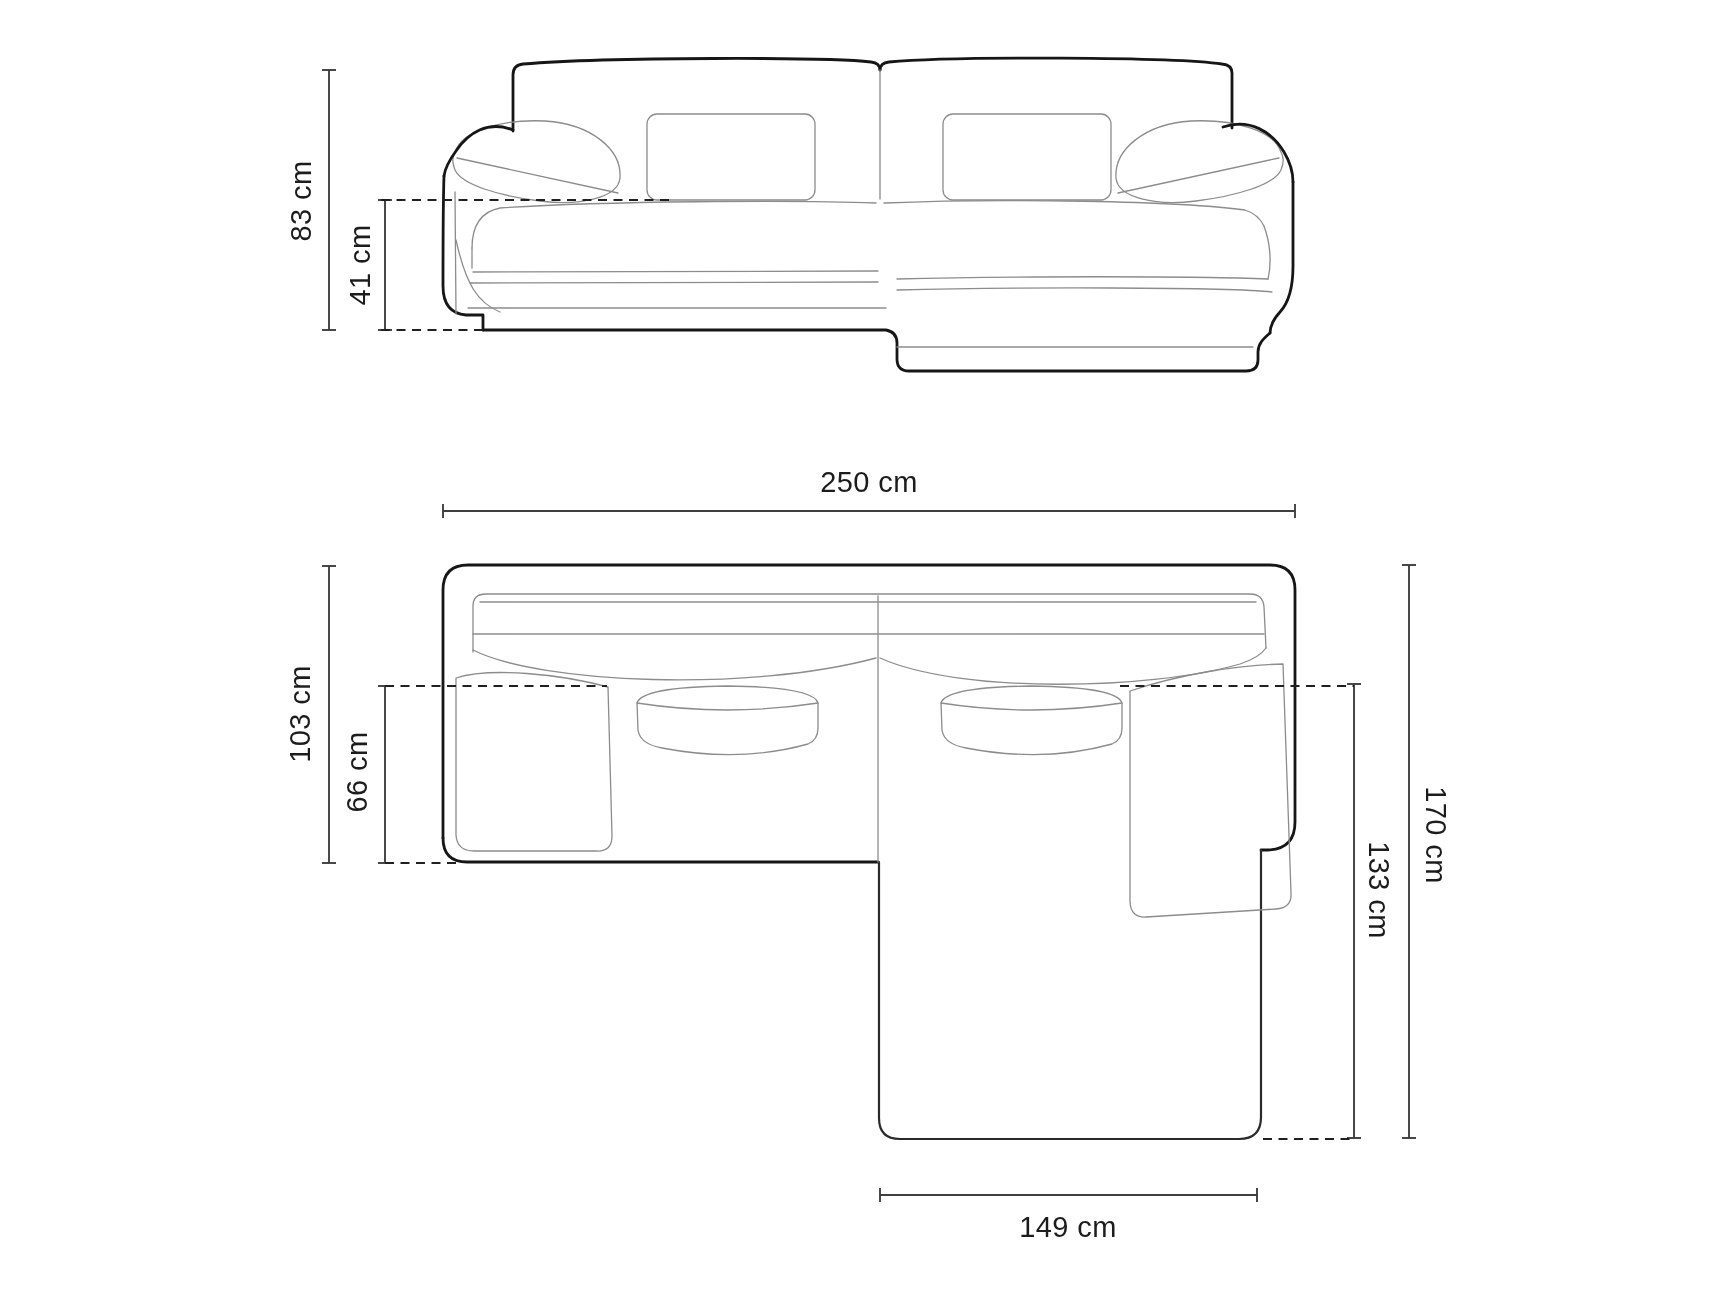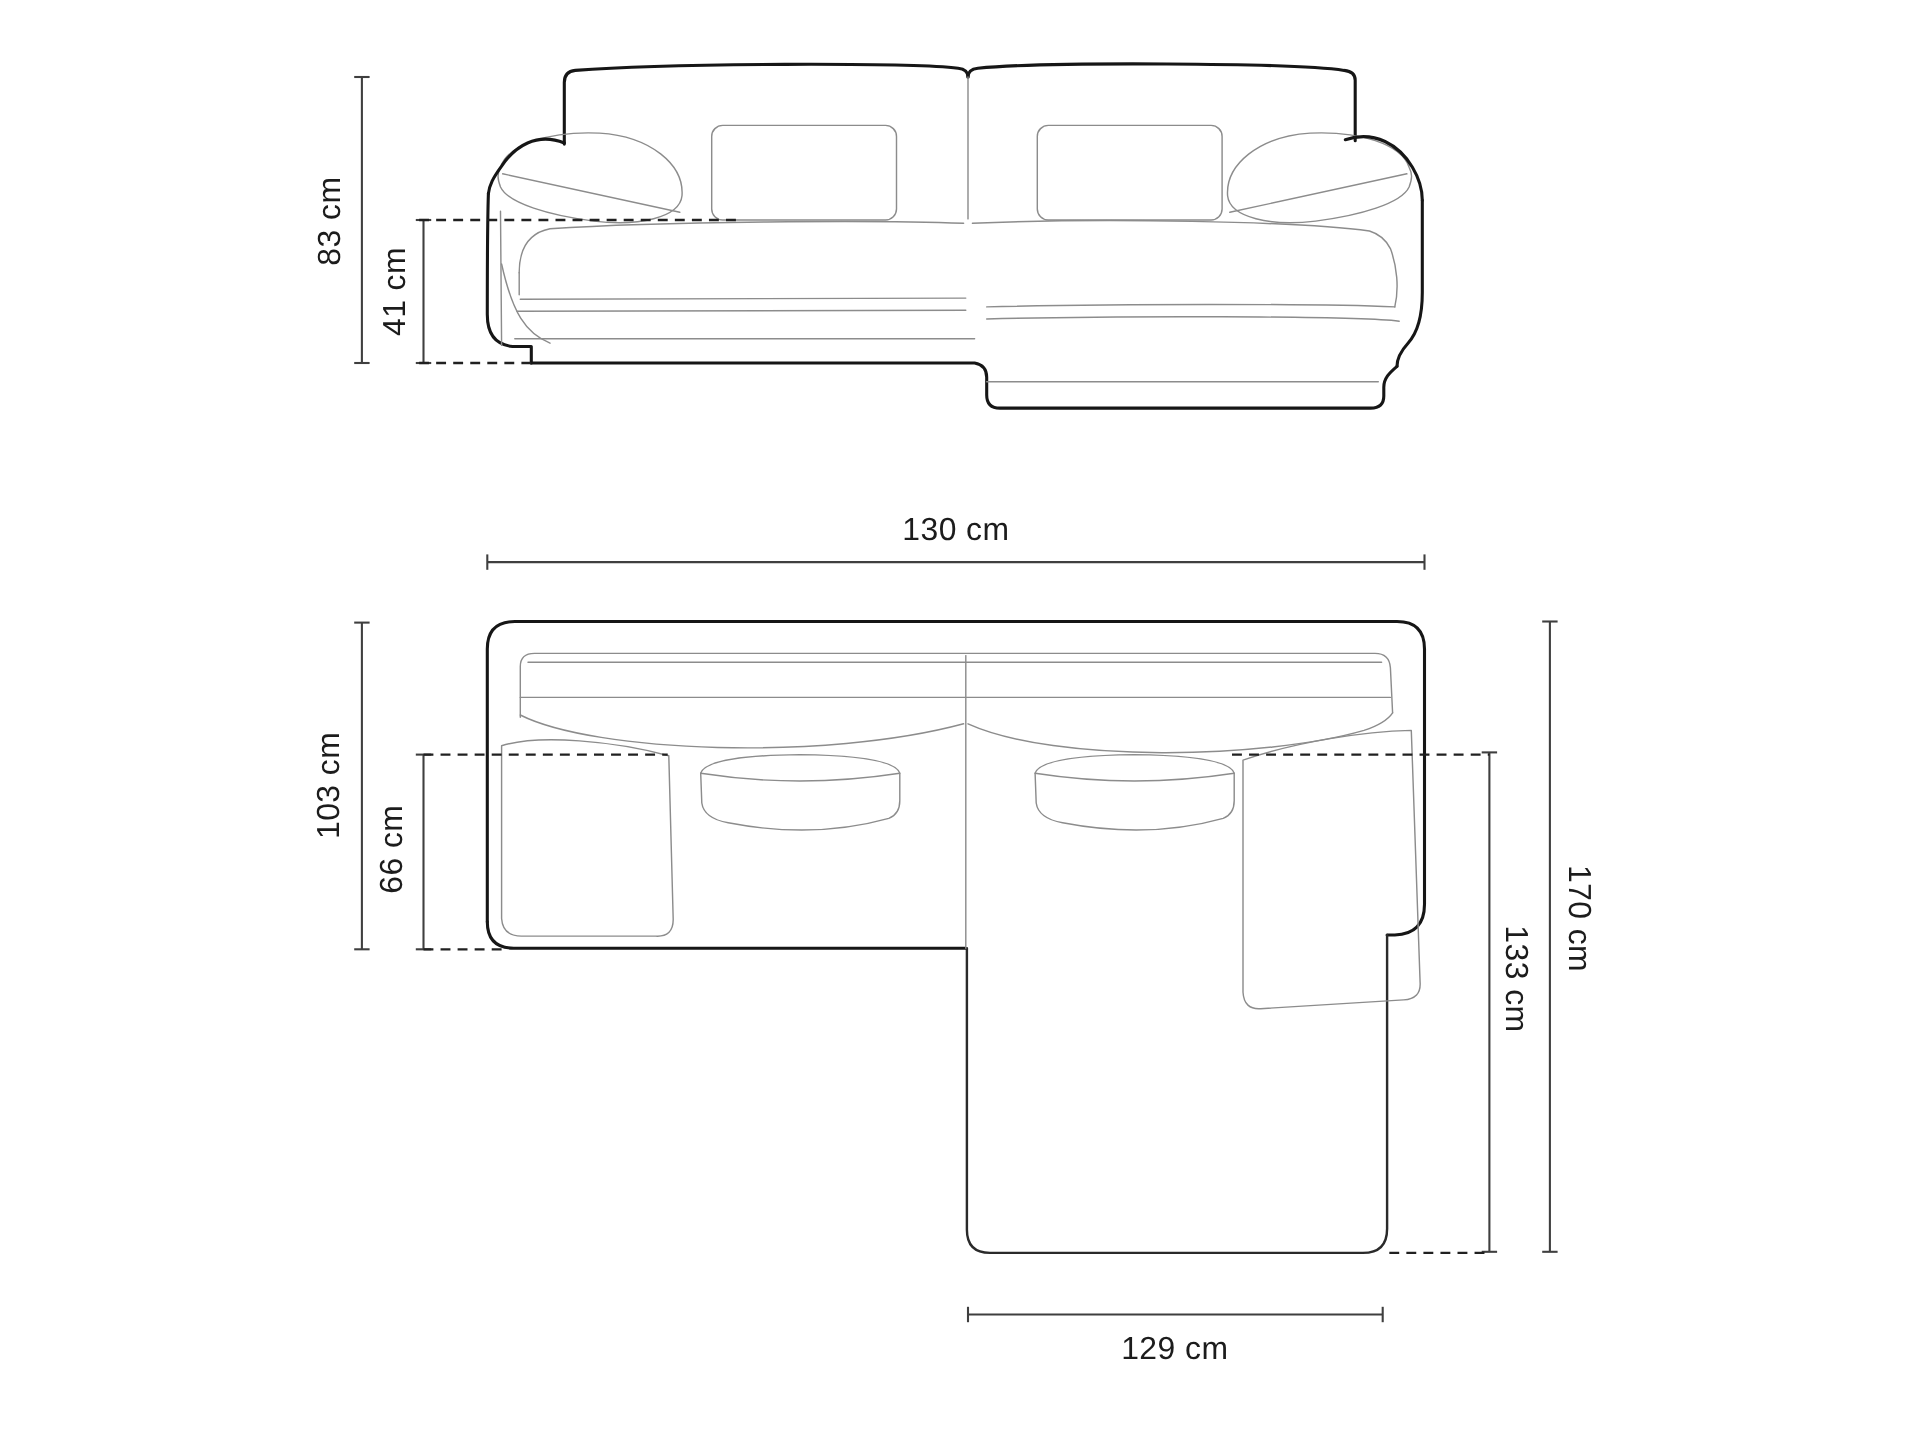--- a/index.html
+++ b/index.html
@@ -150,25 +150,25 @@
         <path class="dash" d="M385,863 L460,863"></path>
         <path class="dash" d="M1263,1139 L1354,1139"></path>
       </g>
     </g>
   </svg>
 
   <div class="dim-label rot-ccw" style="left:301px;top:201px">83 cm</div>
 
   <div class="dim-label rot-ccw" style="left:360px;top:265px">41 cm</div>
 
-  <div class="dim-label" style="left:869px;top:482px">130 cm</div>
+  <div class="dim-label" style="left:869px;top:482px">250 cm</div>
 
   <div class="dim-label rot-ccw" style="left:300px;top:714px">103 cm</div>
 
   <div class="dim-label rot-ccw" style="left:357px;top:772px">66 cm</div>
 
   <div class="dim-label rot-cw" style="left:1435px;top:835px">170 cm</div>
 
   <div class="dim-label rot-cw" style="left:1378px;top:890px">133 cm</div>
 
-  <div class="dim-label" style="left:1068px;top:1227px">129 cm</div>
+  <div class="dim-label" style="left:1068px;top:1227px">149 cm</div>
 
 </div>
 
 </body></html>

